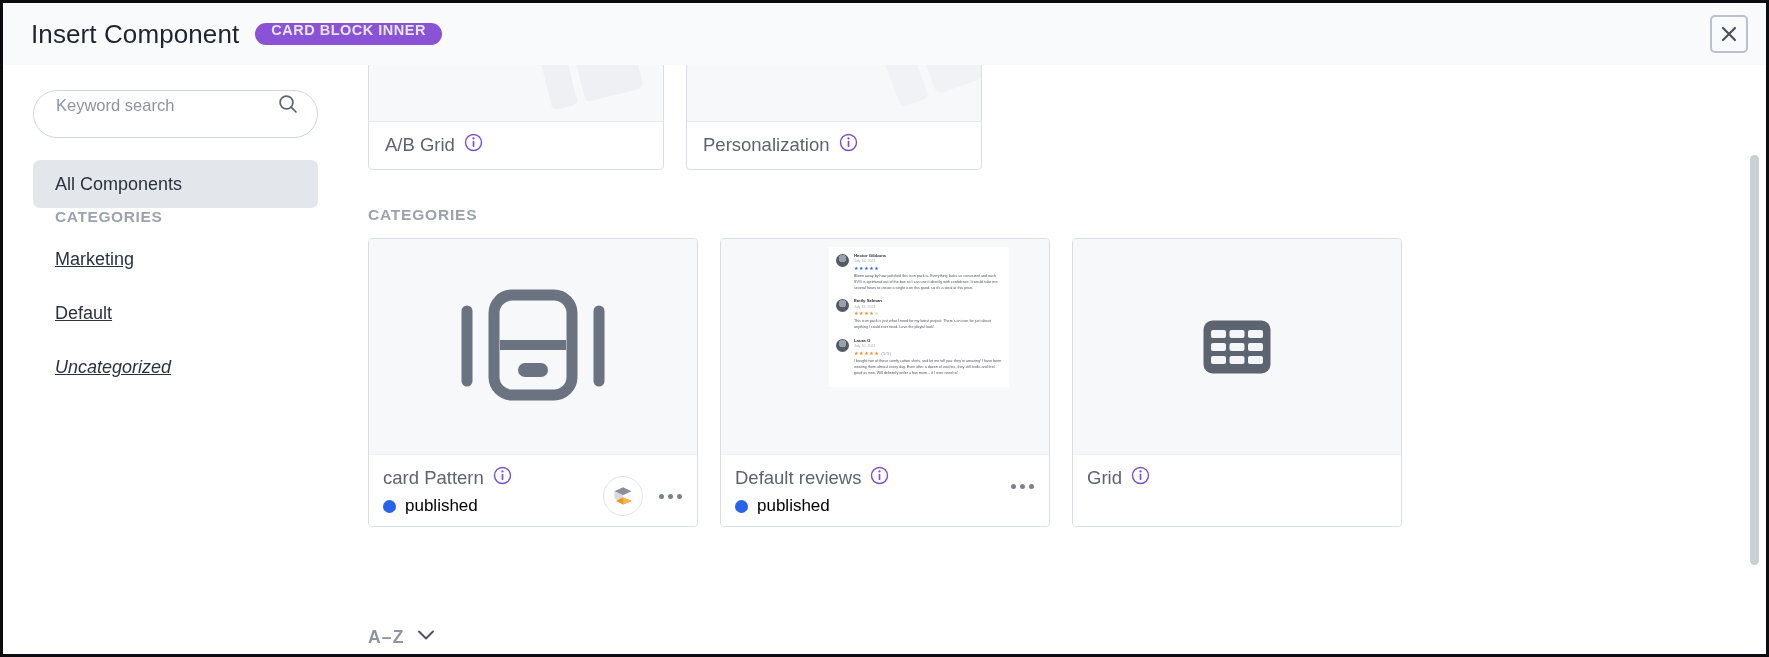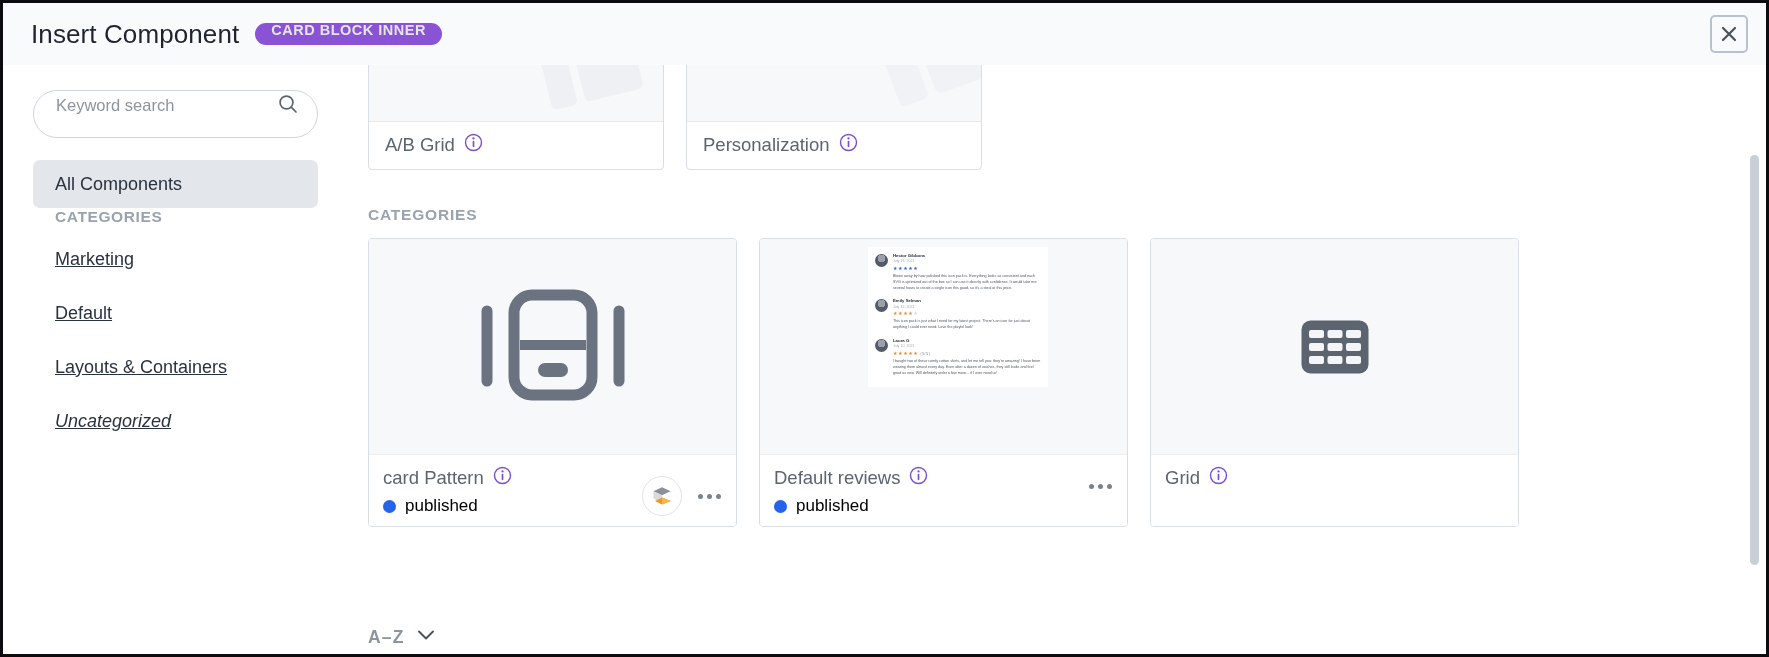--- a/index.html
+++ b/index.html
@@ -181,21 +181,21 @@
     font-weight: 700;
     letter-spacing: .8px;
     color: #9aa2ad;
   }
   .row-suggested {
     display: flex;
     gap: 22px;
     padding: 0 20px;
   }
   .scard {
-    width: 369px;
+    width: 330px;
     border: 1px solid #d9dee4;
     border-radius: 4px;
     background: #fdfdfe;
     overflow: hidden;
   }
   .scard-thumb {
     height: 215px;
     background: #f7f8fa;
     display: flex; align-items: center; justify-content: center;
     position: relative;
@@ -347,23 +347,20 @@
         <span>All Components</span>
       </div>
 
       <div class="nav-section-label">CATEGORIES</div>
 
       <div class="nav-item">
         <span>Marketing</span>
       </div>
       <div class="nav-item">
         <span>Default</span>
-      </div>
-      <div class="nav-item">
-        <span>Layouts &amp; Containers</span>
       </div>
       <div class="nav-item italic">
         <span>Uncategorized</span>
       </div>
 
     </div>
 
     <div class="content">
       <div class="content-inner">
 

